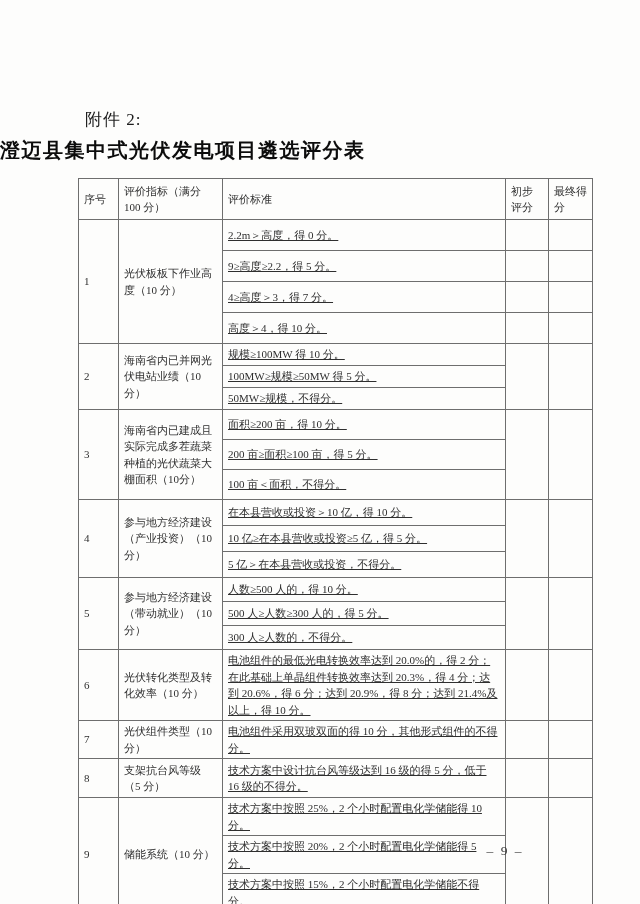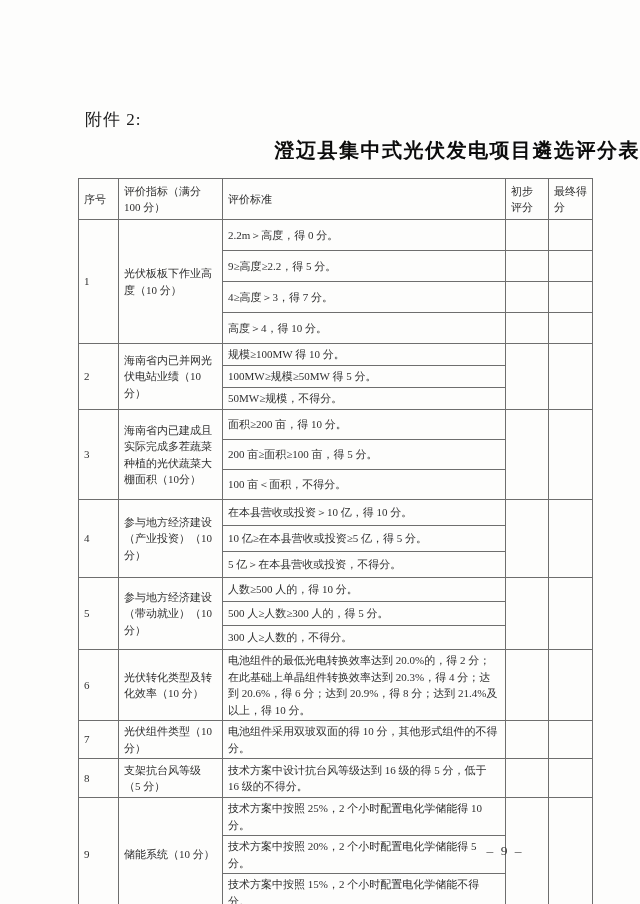--- a/index.html
+++ b/index.html
@@ -9,42 +9,42 @@
     font-family:"Liberation Serif","DejaVu Serif",serif;
     color:#2f2f2f;
     position:relative;
   }
   .attachment{
     position:absolute;left:85px;top:108px;
     font-size:17px;color:#1d1d1d;letter-spacing:1px;
   }
   .title{
     position:absolute;left:0;top:137px;width:640px;
-    margin:0;text-align:right;
+    margin:0;text-align:left;
     font-size:20px;font-weight:bold;color:#0c0c0c;
     letter-spacing:1.5px;
   }
   table.score-table{
     position:absolute;left:78px;top:178px;
     width:514px;
     border-collapse:collapse;table-layout:fixed;
   }
   .score-table th,.score-table td{
     border:1px solid #6e6e6e;
     font-size:11px;font-weight:normal;
     line-height:1.5;
     padding:2px 5px;
     vertical-align:middle;
     text-align:left;
     overflow:hidden;
   }
   .score-table thead th{height:36px;}
   .c{text-align:center;padding:2px 2px;}
   .ind{padding:2px 5px;}
-  .crit{padding:2px 5px;}
+  .crit{padding:2px 5px;text-decoration:underline;}
   .h28{height:26px;}
   .h19{height:17px;}
   .h27{height:25px;}
   .h23{height:21px;margin-left:45px;}
   .h21{height:19px;}
   .h64{height:60px;}
   .h34{height:32px;}
   .h36{height:34px;margin-top:8px;}
   .h19b{height:17px;}
   .pageno{

